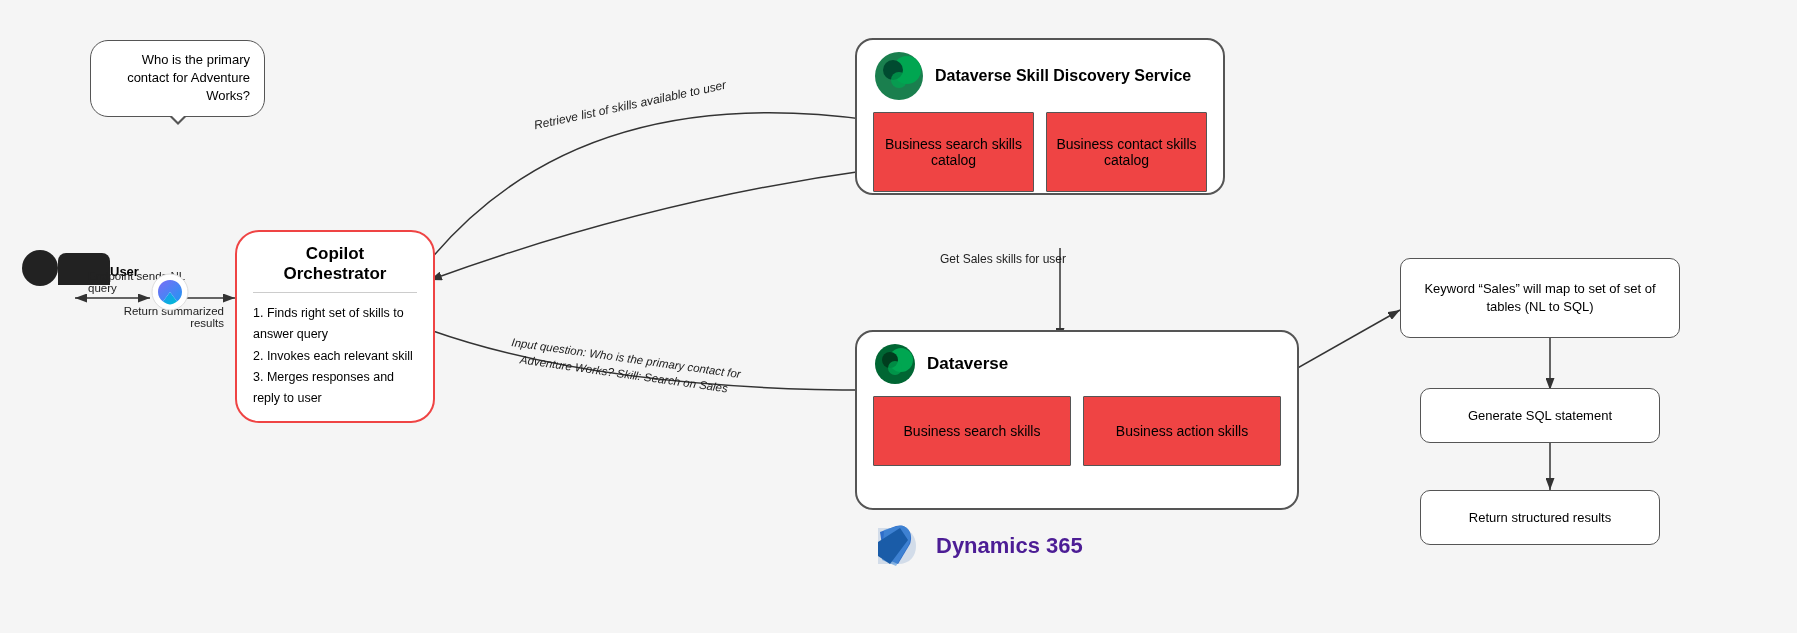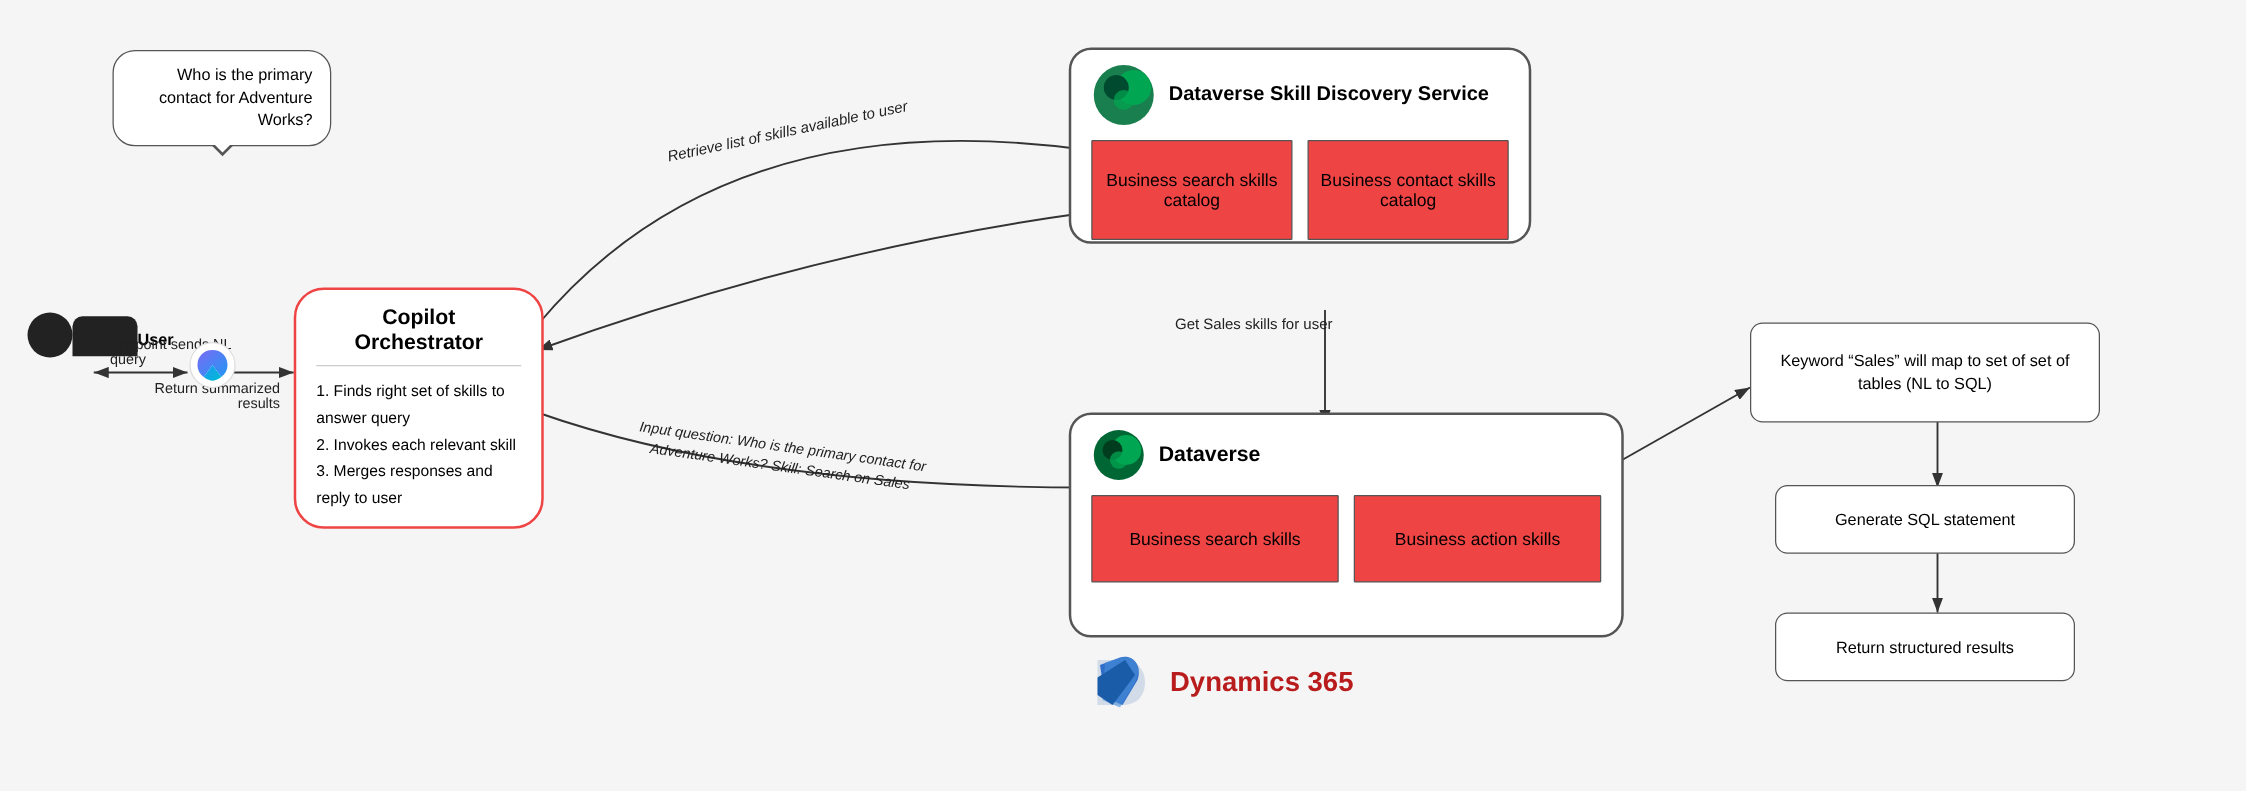--- a/index.html
+++ b/index.html
@@ -273,21 +273,21 @@
 
     <div style="width:52px;height:52px;">
       <svg viewBox="0 0 52 52" width="52" height="52">
 
         <path d="M8 8 L28 8 C40 8 46 16 46 26 C46 36 40 44 28 44 L8 44 Z" fill="#0f4fa8" opacity="0.15"></path>
         <path d="M10 12 L26 6 C36 3 44 12 40 24 L28 44 L14 38 Z" fill="#2f6dc9"></path>
         <path d="M14 10 L28 6 C38 4 44 14 38 26 L26 46 L12 40 Z" fill="#4a90d9" opacity="0.6"></path>
         <path d="M8 22 L30 8 L38 20 L20 44 L8 36 Z" fill="#1a5ca8"></path>
       </svg>
     </div>
-    <span style="font-size:22px;font-weight:700;color:#b91c1c;">Dynamics 365</span>
+    <span style="font-size:22px;font-weight:700;color:#4c1d95;">Dynamics 365</span>
   </div>
 
   <div class="right-box" style="left:1400px;top:258px;width:280px;min-height:80px;line-height:1.4;padding-left:12px;">
     <span>Keyword “Sales” will map to set of set of tables (NL to SQL)</span>
   </div>
 
   <div class="right-box" style="left:1420px;top:490px;width:240px;min-height:55px;">
     <span>Return structured results</span>
   </div>
 

